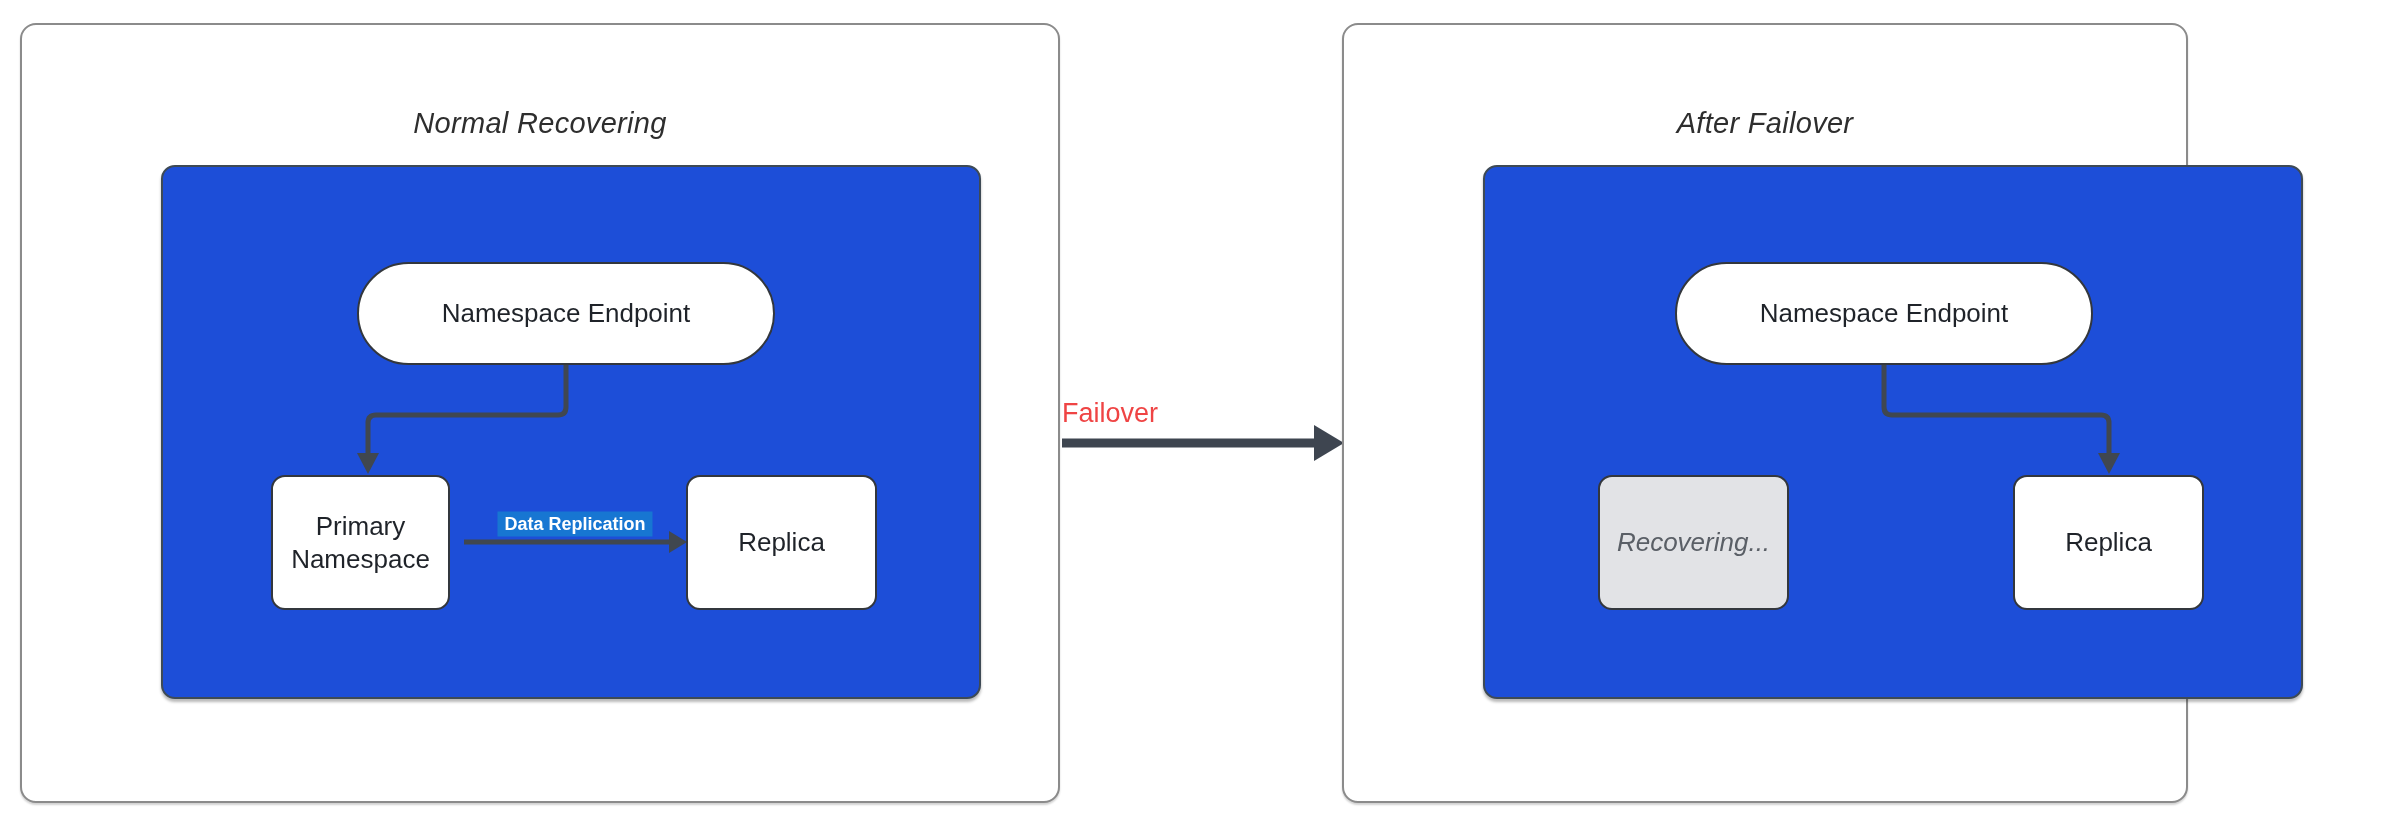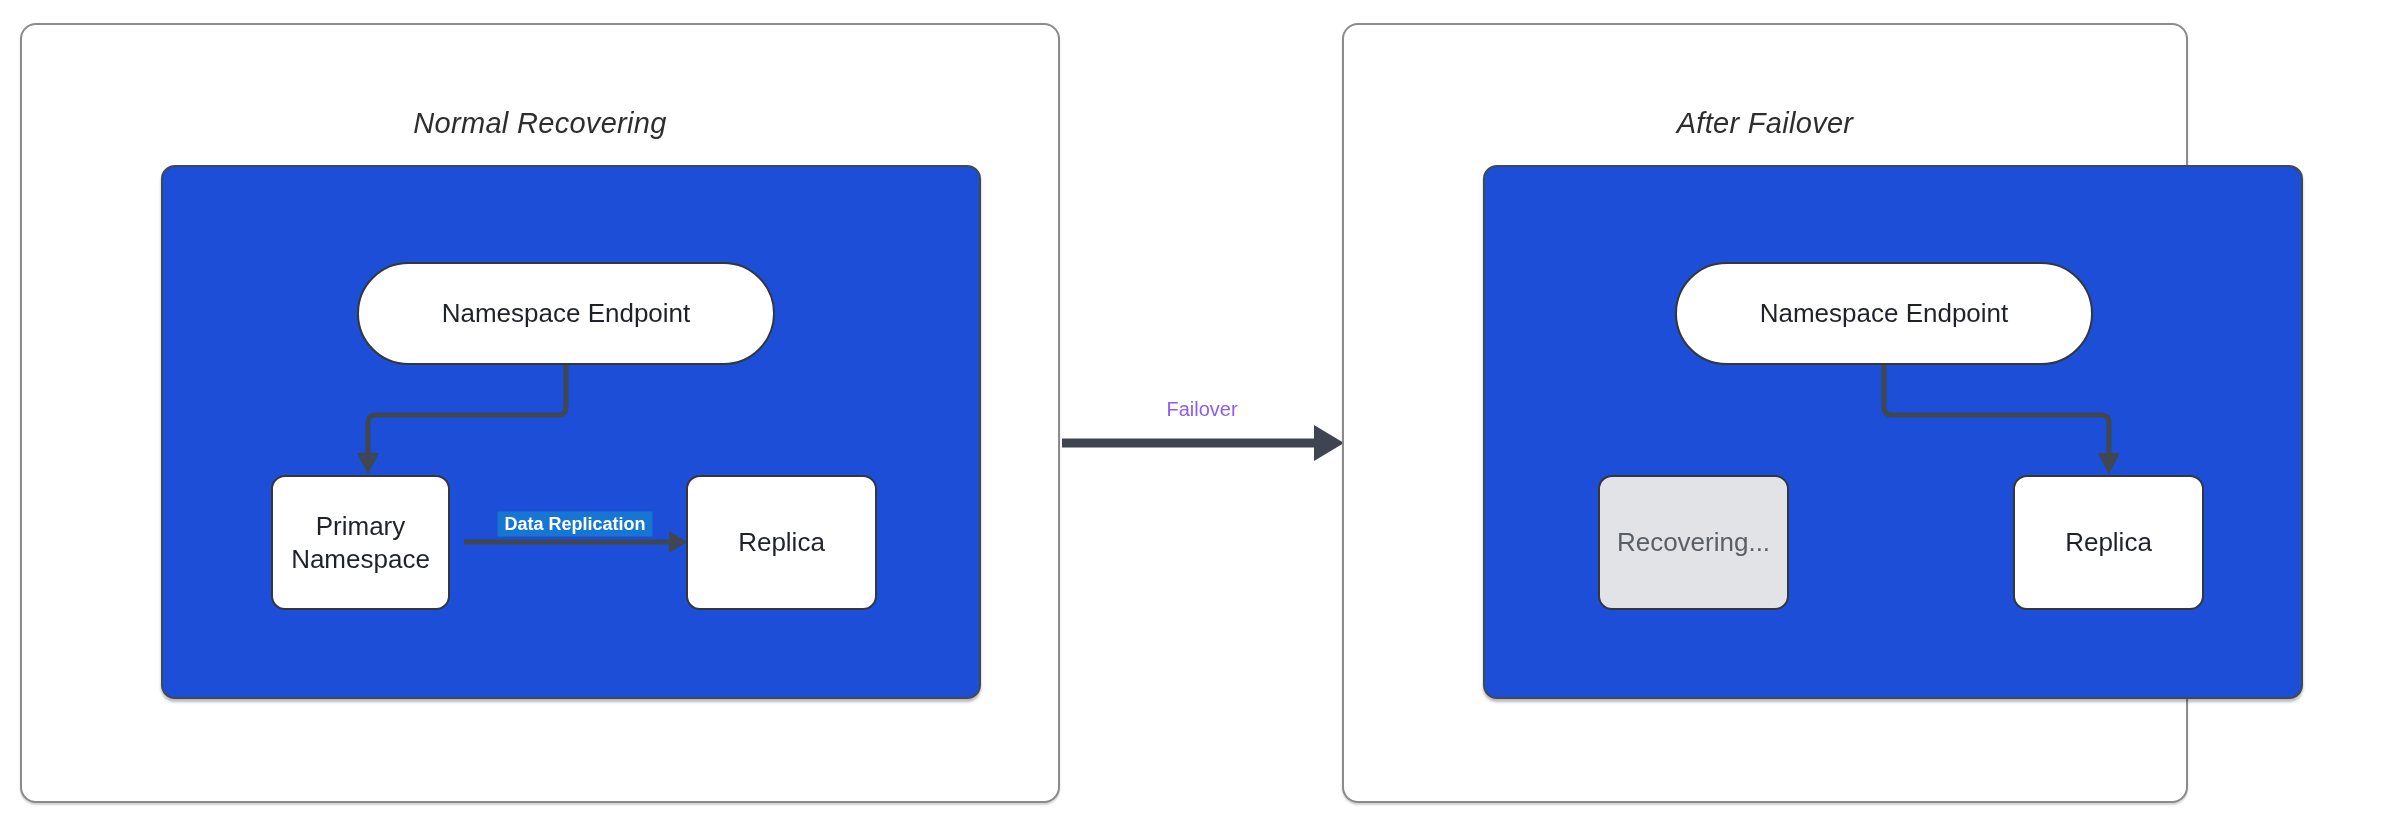--- a/index.html
+++ b/index.html
@@ -103,20 +103,21 @@
     line-height: 1.25;
     color: #1f2329;
     padding: 0 12px;
   }
   .node.primary   { left: 108px; width: 179px; }
   .node.replica-l { left: 523px; }
   .node.recovering {
     left: 113px;
     background: #e2e3e6;
     color: #5a5f66;
+    font-style: italic;
   }
   .node.replica-r { left: 528px; }
 
   
   .edge-label {
     position: absolute;
     left: 412px;
     top: 357px;
     transform: translate(-50%, -50%);
     background: #1776d2;
@@ -126,23 +127,23 @@
     padding: 2px 7px;
     white-space: nowrap;
   }
 
   
   .transition-label {
     position: absolute;
     left: 1062px;
     top: 398px;
     width: 280px;
-    text-align: center;
-    font-size: 20px;
-    color: #8b5cf6;
+    text-align: left;
+    font-size: 27px;
+    color: #ef4444;
   }
   .transition-arrow {
     position: absolute;
     left: 1062px;
     top: 423px;
     width: 282px;
     height: 40px;
     pointer-events: none;
   }
   .transition-arrow .shaft { stroke: #3e4550; stroke-width: 9px; }

